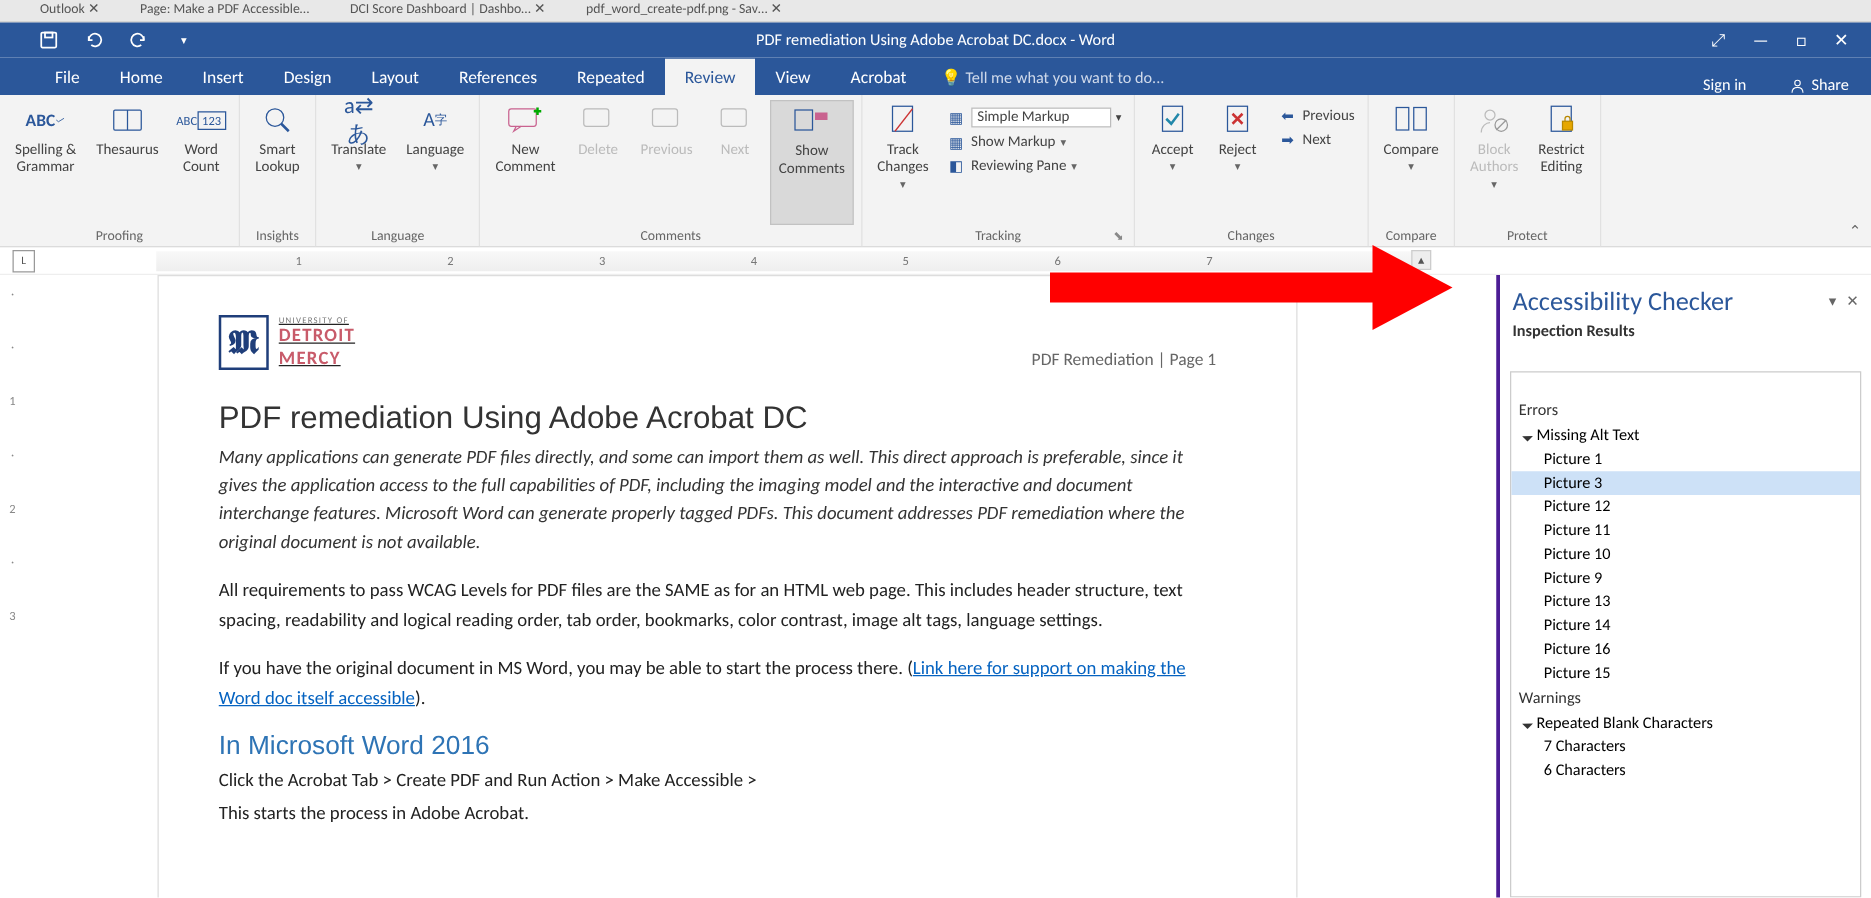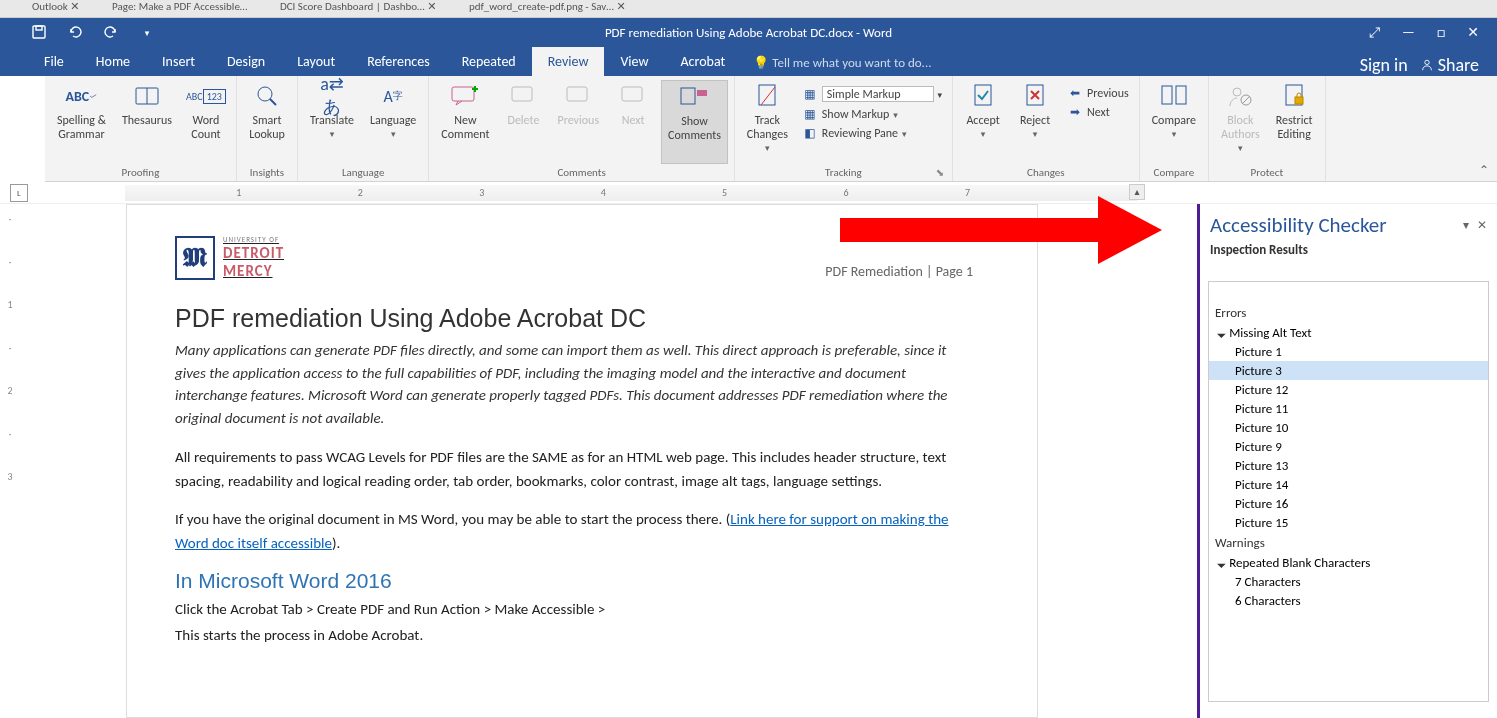--- a/index.html
+++ b/index.html
@@ -14,26 +14,26 @@
 .title-bar .qat { display:flex; align-items:center; padding-left:30px; gap:18px;}
 .title-bar .qat-icon { width:18px; height:18px; display:inline-flex; align-items:center; justify-content:center; color:#fff; }
 .title-bar .title { position:absolute; left:0; right:0; text-align:center; pointer-events:none; font-size:13px;}
 .title-bar .win-controls{ margin-left:auto; display:flex; gap:22px; padding-right:18px;}
 .title-bar .win-controls span{ font-size:14px; cursor:default;}
 
 
 .menu-bar { height:30px; background:#2b579a; display:flex; align-items:flex-end; font-size:14px; color:#fff; padding-left:28px;}
 .menu-item { padding:6px 16px; cursor:default;}
 .menu-item.active { background:#f3f3f3; color:#2b579a;}
-.menu-right { margin-left:auto; display:flex; align-items:center; gap:12px; padding-right:18px; color:#fff; font-size:18px;}
+.menu-right { margin-left:auto; display:flex; align-items:center; gap:34px; padding-right:18px; color:#fff; font-size:13px;}
 .menu-right .share { display:flex; align-items:center; gap:4px;}
 .tell-me { color:#cfd9ea; font-size:13px; padding:6px 12px;}
 
 
-.ribbon { height:106px; background:#f3f3f3; border-bottom:1px solid #d4d4d4; display:flex; position:relative;margin-left:45px;}
+.ribbon { height:122px; background:#f3f3f3; border-bottom:1px solid #d4d4d4; display:flex; position:relative;}
 .ribbon-group { display:flex; flex-direction:column; border-right:1px solid #e1e1e1; padding:4px 6px 0;}
 .ribbon-group-body { display:flex; gap:4px; flex:1;}
 .ribbon-group-label { font-size:11px; color:#666; text-align:center; padding:2px 0;}
 .ribbon-btn { display:flex; flex-direction:column; align-items:center; justify-content:flex-start; padding:2px 6px; font-size:12px; color:#444; min-width:48px; text-align:center; gap:1px; cursor:default;}
 .ribbon-btn.big-icon .icon{ width:32px; height:28px; display:flex; align-items:center; justify-content:center; margin-bottom:2px;}
 .ribbon-btn.disabled{ color:#bbb;}
 .ribbon-btn.selected{ background:#d9d9d9; border:1px solid #c2c2c2;}
 .ribbon-vstack{ display:flex; flex-direction:column; gap:1px; font-size:12px; color:#444; padding-top:4px;}
 .ribbon-vrow{ display:flex; align-items:center; gap:4px; padding:2px 4px; cursor:default;}
 .ribbon-vrow .mini-icon{ width:16px; height:14px; display:inline-flex; align-items:center; justify-content:center;}

